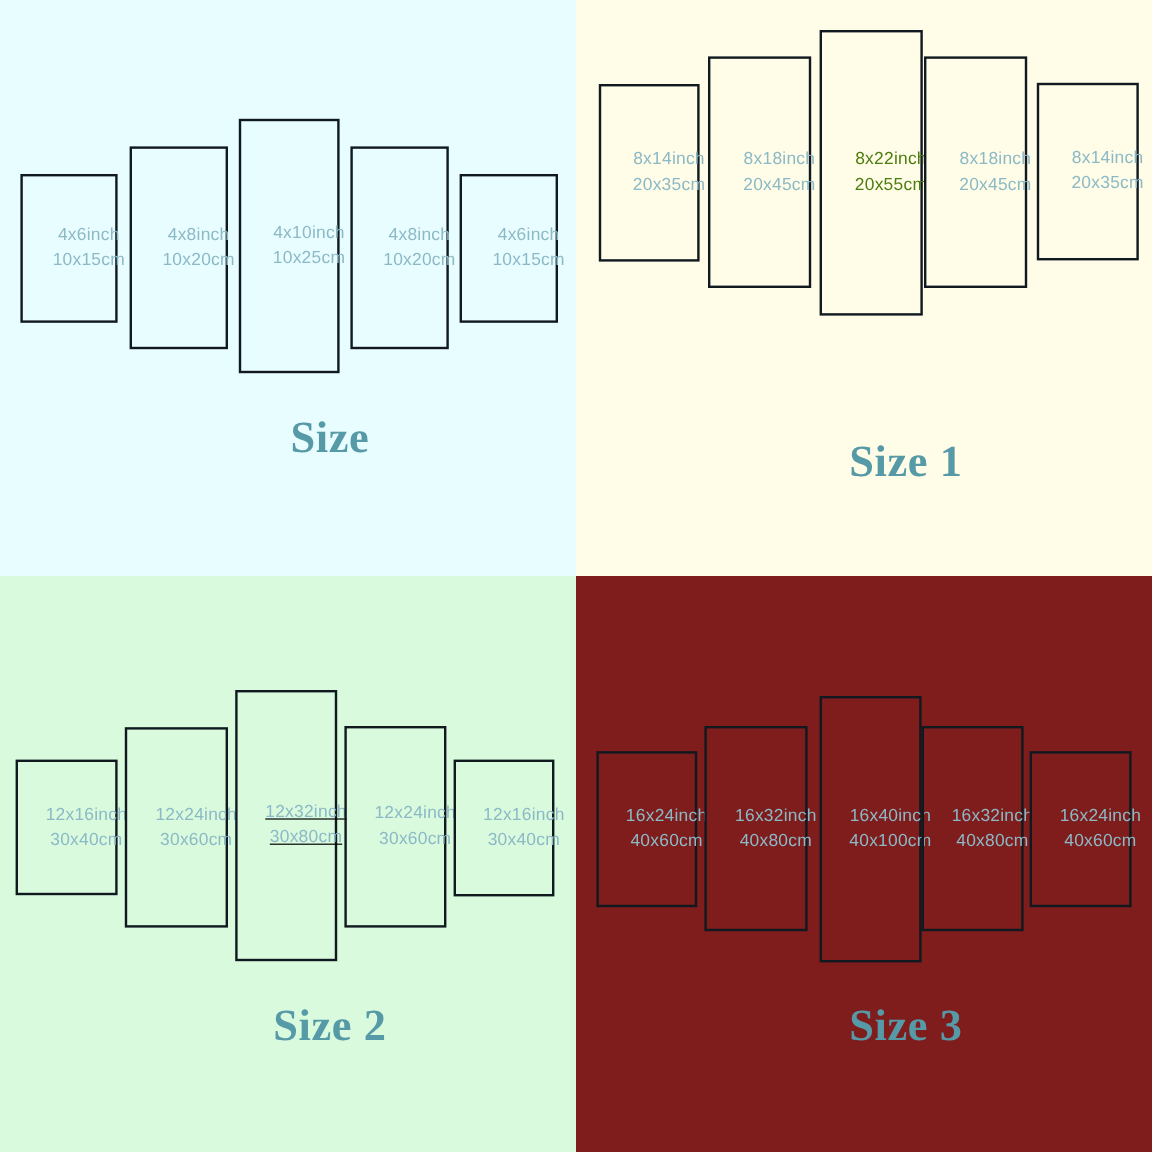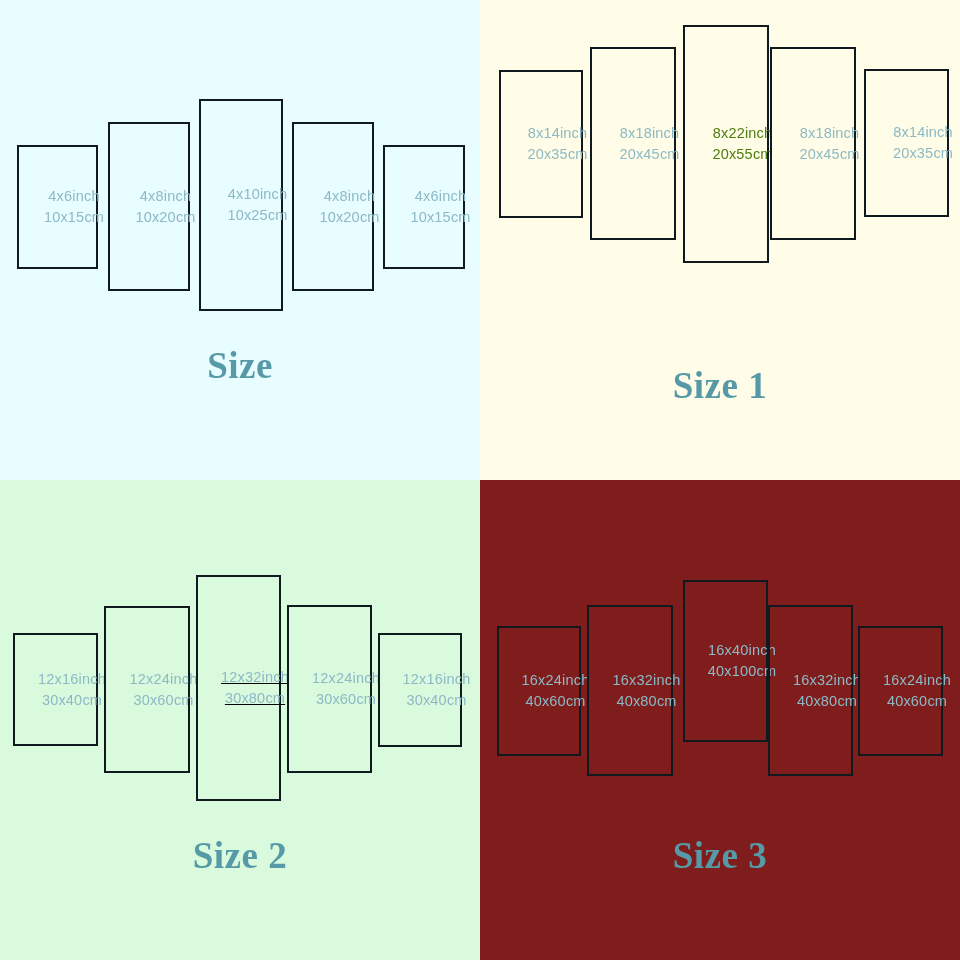--- a/index.html
+++ b/index.html
@@ -64,20 +64,21 @@
     position: absolute;
     left: 0;
     width: 480px;
     text-align: center;
     color: #569aa8;
     font-family: "Liberation Serif", serif;
     font-weight: 700;
     font-size: 37px;
     letter-spacing: 0.5px;
     user-select: none;
+    padding-left: 35px;
   }
 </style>
 </head>
 <body>
 
 <div class="chart-grid">
 
   <div class="quadrant" id="q0" style="background: rgb(232, 253, 255);">
     <div class="panel-stage">
         <div class="panel" style="left: 17px; top: 145px; width: 81px; height: 124px; border-color: rgb(16, 24, 32);">
@@ -193,21 +194,21 @@
             <span class="lbl-in">16x24inch</span>
             <span class="lbl-cm">40x60cm</span>
           </div>
         </div>
         <div class="panel" style="left: 107px; top: 125px; width: 86px; height: 171px; border-color: rgb(16, 24, 32);">
           <div class="panel-label" style="color: rgb(140, 185, 198);">
             <span class="lbl-in">16x32inch</span>
             <span class="lbl-cm">40x80cm</span>
           </div>
         </div>
-        <div class="panel" style="left: 203px; top: 100px; width: 85px; height: 162px; border-color: rgb(16, 24, 32); align-items: center;">
+        <div class="panel" style="left: 203px; top: 100px; width: 85px; height: 222px; border-color: rgb(16, 24, 32); align-items: center;">
           <div class="panel-label" style="color: rgb(140, 185, 198);">
             <span class="lbl-in">16x40inch</span>
             <span class="lbl-cm">40x100cm</span>
           </div>
         </div>
         <div class="panel" style="left: 288px; top: 125px; width: 85px; height: 171px; border-color: rgb(16, 24, 32);">
           <div class="panel-label" style="color: rgb(140, 185, 198);">
             <span class="lbl-in">16x32inch</span>
             <span class="lbl-cm">40x80cm</span>
           </div>

